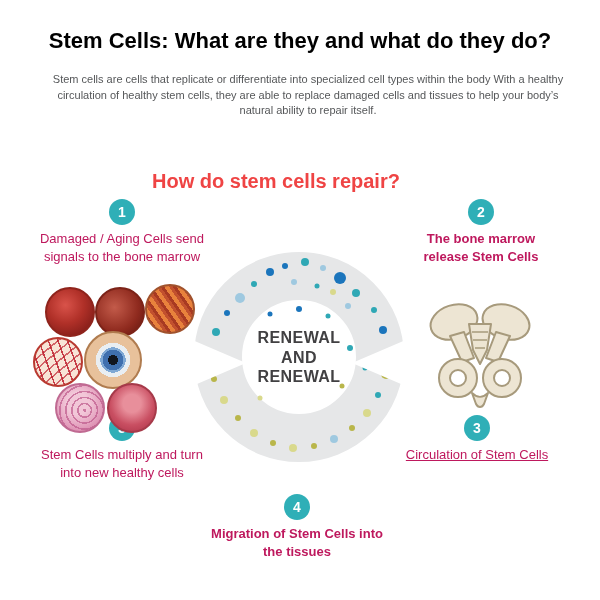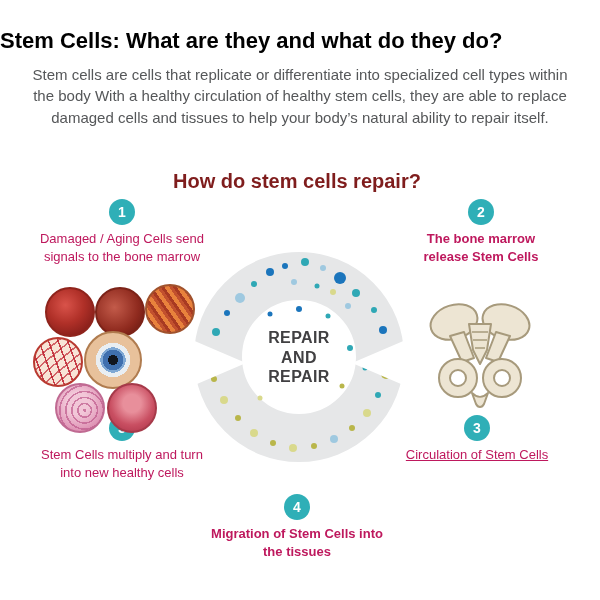--- a/index.html
+++ b/index.html
@@ -2,29 +2,29 @@
 <html><head>
 <meta charset="utf-8">
 <style>
   html,body{margin:0;padding:0;background:#fff;}
   .page{
     position:relative;width:600px;height:600px;background:#ffffff;overflow:hidden;
     font-family:"Liberation Sans",sans-serif;color:#414042;
   }
   .page-title{
     position:absolute;top:28px;left:0;width:600px;margin:0;
-    text-align:left;font-size:22px;font-weight:bold;color:#000;
+    text-align:center;font-size:22px;font-weight:bold;color:#000;
   }
   .intro{
-    position:absolute;top:64px;left:32px;width:536px;margin:0;
-    text-align:center;font-size:15px;line-height:1.42;color:#555759;
+    position:absolute;top:64px;left:32px;width:536px;margin:8px;
+    text-align:center;font-size:11px;line-height:1.42;color:#555759;
   }
   .section-heading{
     position:absolute;top:170px;left:0;width:552px;margin:0;
-    text-align:center;font-size:20px;font-weight:bold;color:#7f1d1d;padding-left:21px;
+    text-align:center;font-size:20px;font-weight:bold;color:#ef4444;
   }
   
   .step{position:absolute;width:220px;text-align:center;}
   .badge{
     display:inline-block;width:26px;height:26px;border-radius:50%;
     background:#2fafb7;color:#fff;font-weight:bold;font-size:14px;
     line-height:26px;text-align:center;margin-bottom:5px;
   }
   .step-label{font-size:13px;line-height:1.35;color:#be185d;margin:0 auto;}
   .s1{left:12px;top:199px;} .s1 .step-label{max-width:190px;}
@@ -145,21 +145,21 @@
         <circle cx="160" cy="100" r="3" fill="#2fa8b5"></circle>
           <circle cx="152" cy="138" r="2.5" fill="#b9b64a"></circle>
         <circle cx="70" cy="150" r="2.5" fill="#d9d98c"></circle>
           <circle cx="158" cy="58" r="3" fill="#9fc9e0"></circle>
         <circle cx="175" cy="120" r="2.5" fill="#2fa8b5"></circle>
       </g>
 
       <polygon points="0,91 0,139 56,115" fill="#ffffff"></polygon>
       <polygon points="218,91 218,139 162,115" fill="#ffffff"></polygon>
     </svg>
-    <div class="center-label">REPAIR AND REPAIR</div>
+    <div class="center-label">RENEWAL AND RENEWAL</div>
   </div>
 
   <div class="organ o-heart"></div>
   <div class="organ o-kidneys"></div>
   <div class="organ o-muscle"></div>
   <div class="organ o-vessels"></div>
   <div class="organ o-eye"></div>
   <div class="organ o-brain"></div>
   <div class="organ o-lungs"></div>
 

